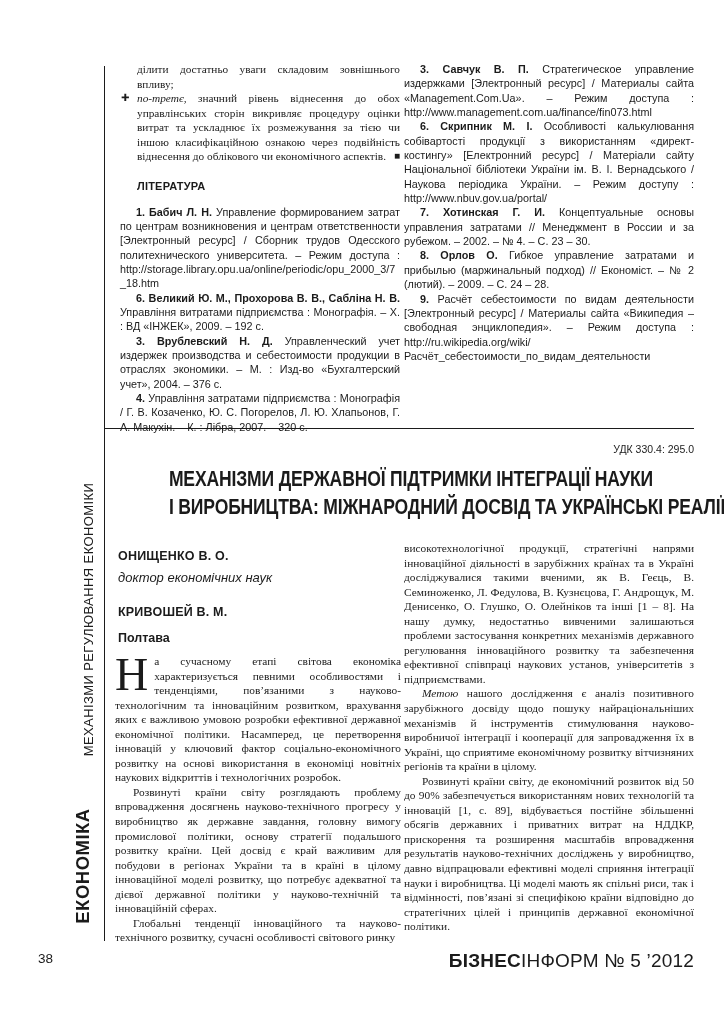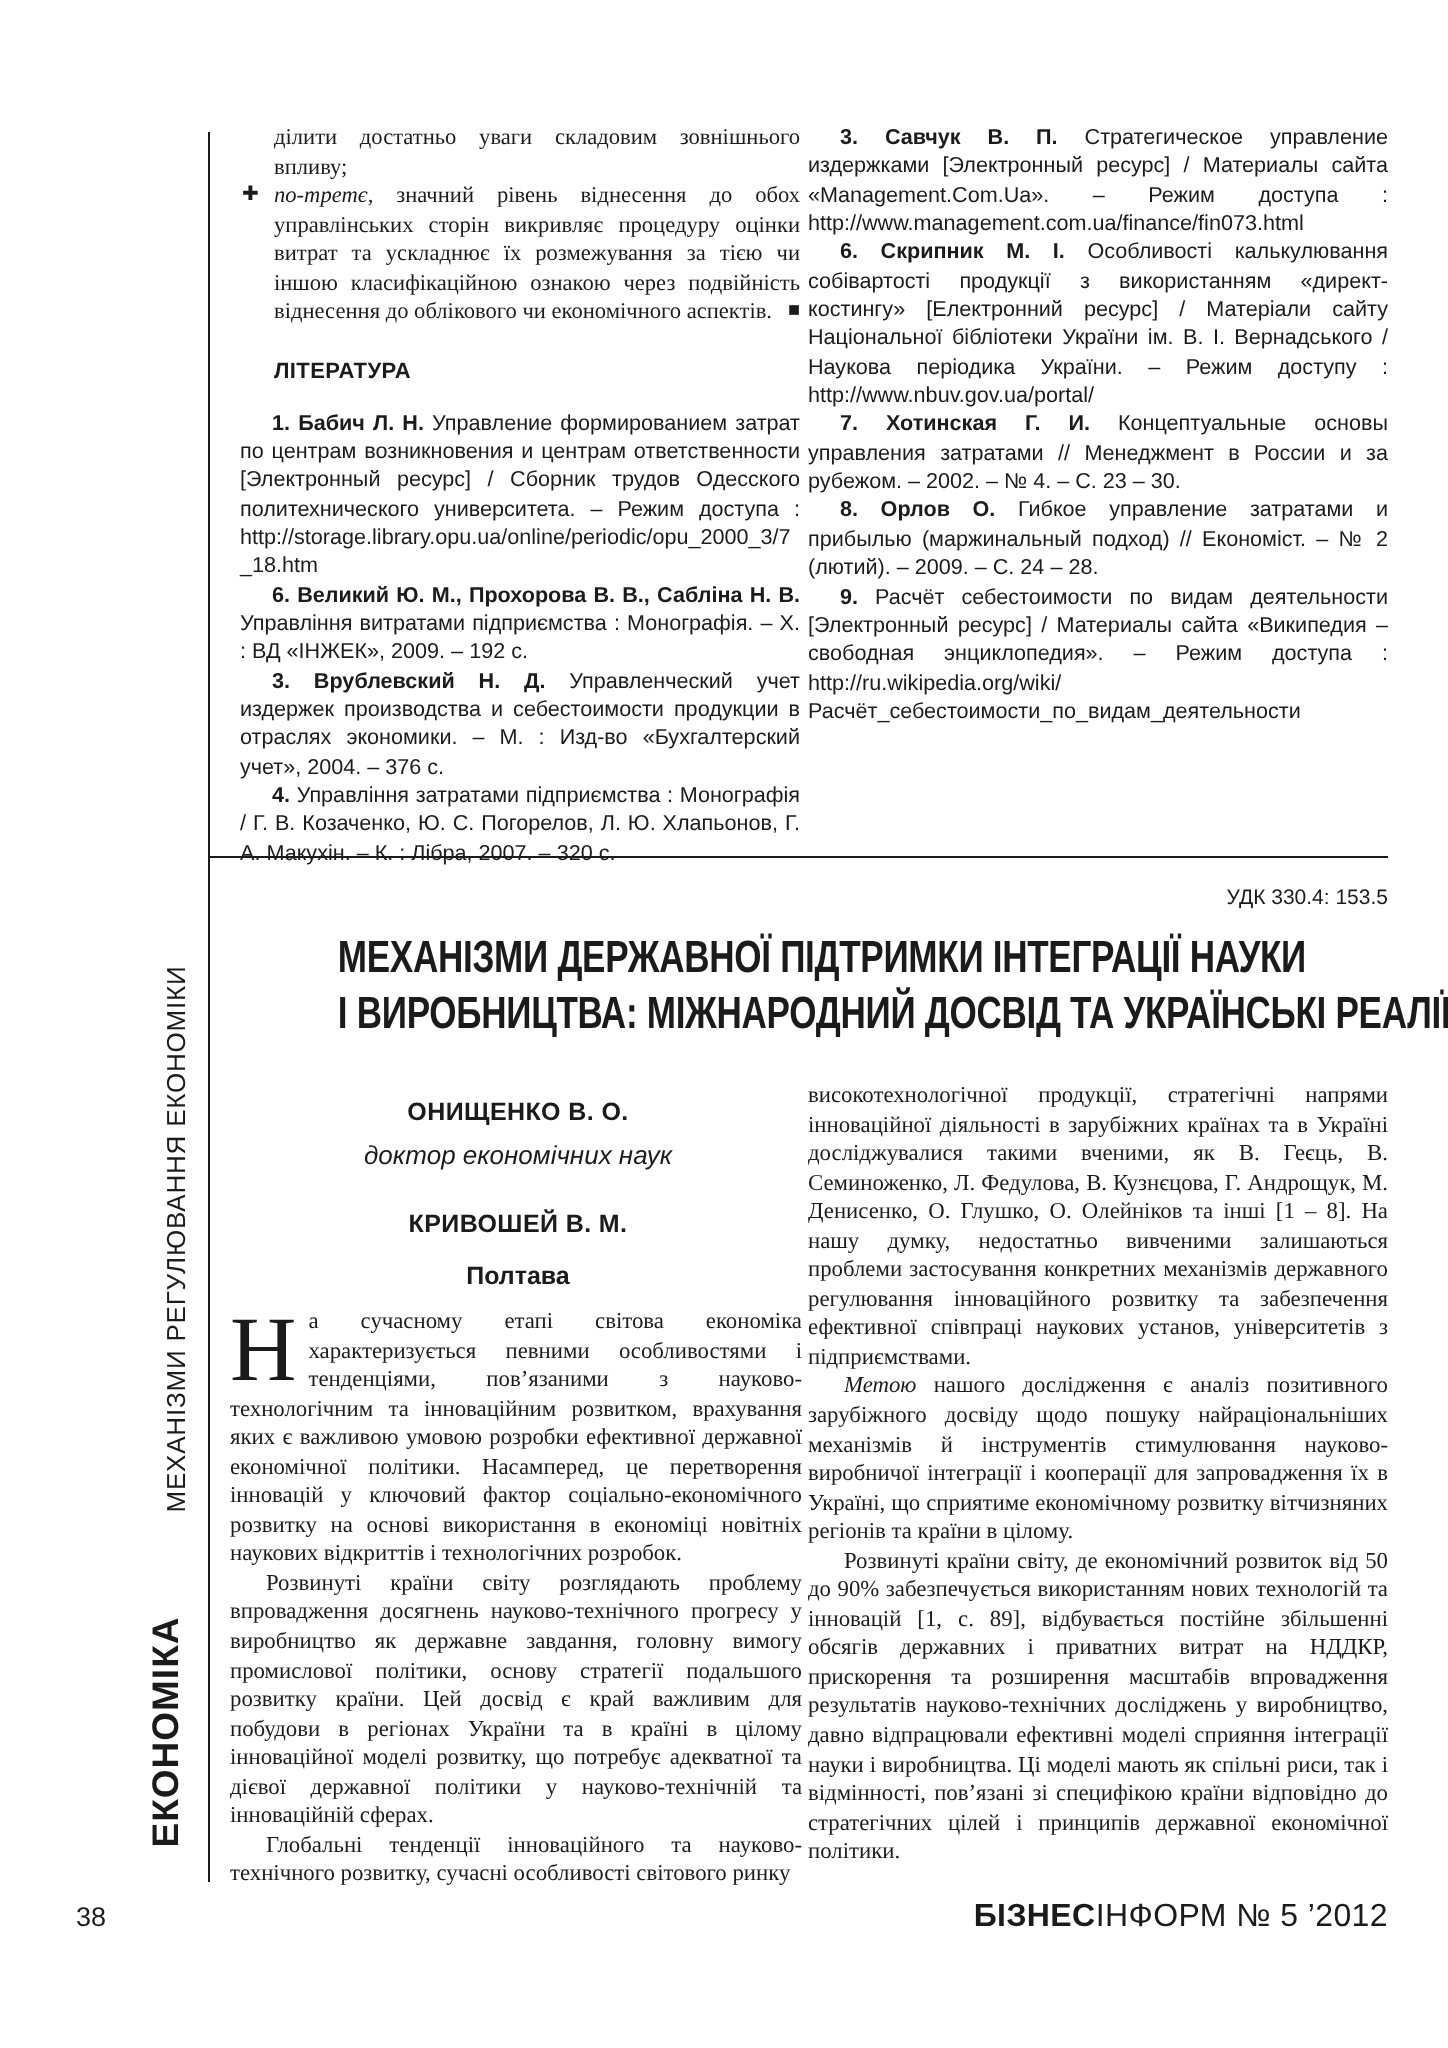--- a/index.html
+++ b/index.html
@@ -44,42 +44,42 @@
   }
 
   
   .udc { left:104px; top:443px; width:590px; text-align:right; font-size:10.5px; }
   .title-wrap { left:104px; top:465px; width:590px; text-align:left; }
   .title-line {
     display:block; white-space:nowrap; font-weight:bold;
     font-size:22.5px; line-height:27.5px; letter-spacing:-.2px;
     transform:scaleX(.78); transform-origin:center;
   }
-  .authors { left:118px; top:549px; width:282px;text-align:center; }
+  .authors { left:118px; top:549px; width:282px; }
   .author-name { margin:0 0 7px 0; font-size:12.5px; font-weight:bold; letter-spacing:.2px; }
   .author-degree { margin:0 0 20px 0; font-size:13px; font-style:italic; }
   .city { margin:12px 0 0 0; font-size:12.5px; font-weight:bold; }
 
   
   .bodycol {
     font-family:"Liberation Serif", serif; font-size:11.4px; line-height:14.55px;
     text-align:justify;
   }
   .bodycol p { margin:0; }
   .body-left  { left:115px; top:654px; width:286px; }
   .body-right { left:404px; top:541px; width:290px; }
   .indent { text-indent:18px; }
   .dropcap {
     float:left; font-size:46px; line-height:38px; padding:2px 6px 0 0;
     font-family:"Liberation Serif", serif;
   }
 
   
   .pageno { left:38px; top:951px; font-size:13.5px; }
-  .journal { left:404px; top:950px; width:290px; text-align:right; font-size:16px; letter-spacing:.2px; }
+  .journal { left:404px; top:950px; width:290px; text-align:right; font-size:19px; letter-spacing:.2px; }
   .journal b { font-weight:bold; }
 </style>
 </head>
 <body>
 
 <div class="abs vrule"></div>
 <div class="abs sidebar-sub">МЕХАНІЗМИ РЕГУЛЮВАННЯ ЕКОНОМІКИ</div>
 <div class="abs sidebar-main">ЕКОНОМІКА</div>
 
 <div class="abs topcol topcol-a">
@@ -98,21 +98,21 @@
 
 <div class="abs topcol topcol-b">
   <p class="ref"><b>3. Савчук В. П.</b><span> Стратегическое управление издержками [Электронный ресурс] / Материалы сайта «Management.Com.Ua». – Режим доступа : http://www.management.com.ua/finance/fin073.html</span></p>
   <p class="ref"><b>6. Скрипник М. І.</b><span> Особливості калькулювання собівартості продукції з використанням «директ-костингу» [Електронний ресурс] / Матеріали сайту Національної бібліотеки України ім. В. І. Вернадського / Наукова періодика України. – Режим доступу : http://www.nbuv.gov.ua/portal/</span></p>
   <p class="ref"><b>7. Хотинская Г. И.</b><span> Концептуальные основы управления затратами // Менеджмент в России и за рубежом. – 2002. – № 4. – С. 23 – 30.</span></p>
   <p class="ref"><b>8. Орлов О.</b><span> Гибкое управление затратами и прибылью (маржинальный подход) // Економіст. – № 2 (лютий). – 2009. – С. 24 – 28.</span></p>
   <p class="ref"><b>9.</b><span> Расчёт себестоимости по видам деятельности [Электронный ресурс] / Материалы сайта «Википедия – свободная энциклопедия». – Режим доступа : http://ru.wikipedia.org/wiki/Расчёт_себестоимости_по_видам_деятельности</span></p>
 </div>
 
 <div class="abs hrule"></div>
-<div class="abs udc">УДК 330.4: 153.5</div>
+<div class="abs udc">УДК 330.4: 295.0</div>
 
 <div class="abs title-wrap">
   <span class="title-line">МЕХАНІЗМИ ДЕРЖАВНОЇ ПІДТРИМКИ ІНТЕГРАЦІЇ НАУКИ</span>
   <span class="title-line">І ВИРОБНИЦТВА: МІЖНАРОДНИЙ ДОСВІД ТА УКРАЇНСЬКІ РЕАЛІЇ</span>
 </div>
 
 <div class="abs authors">
   <p class="author-name">ОНИЩЕНКО В. О.</p>
   <p class="author-degree">доктор економічних наук</p>
   <p class="author-name">КРИВОШЕЙ В. М.</p>

